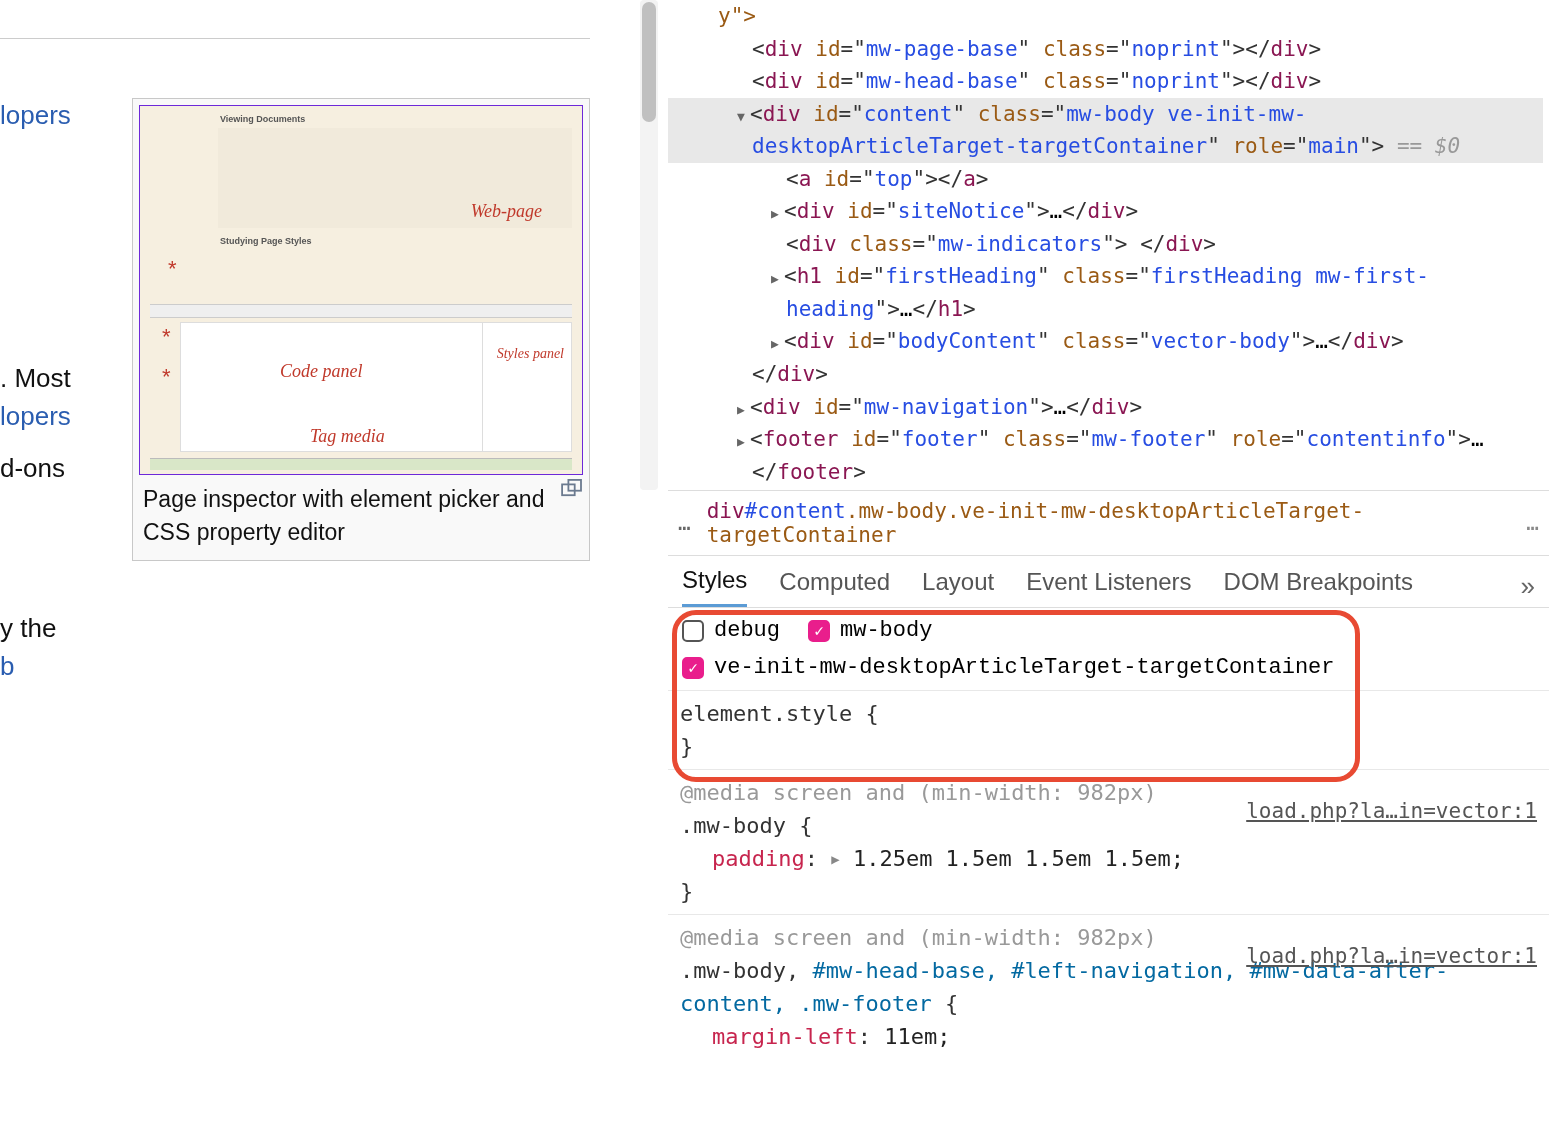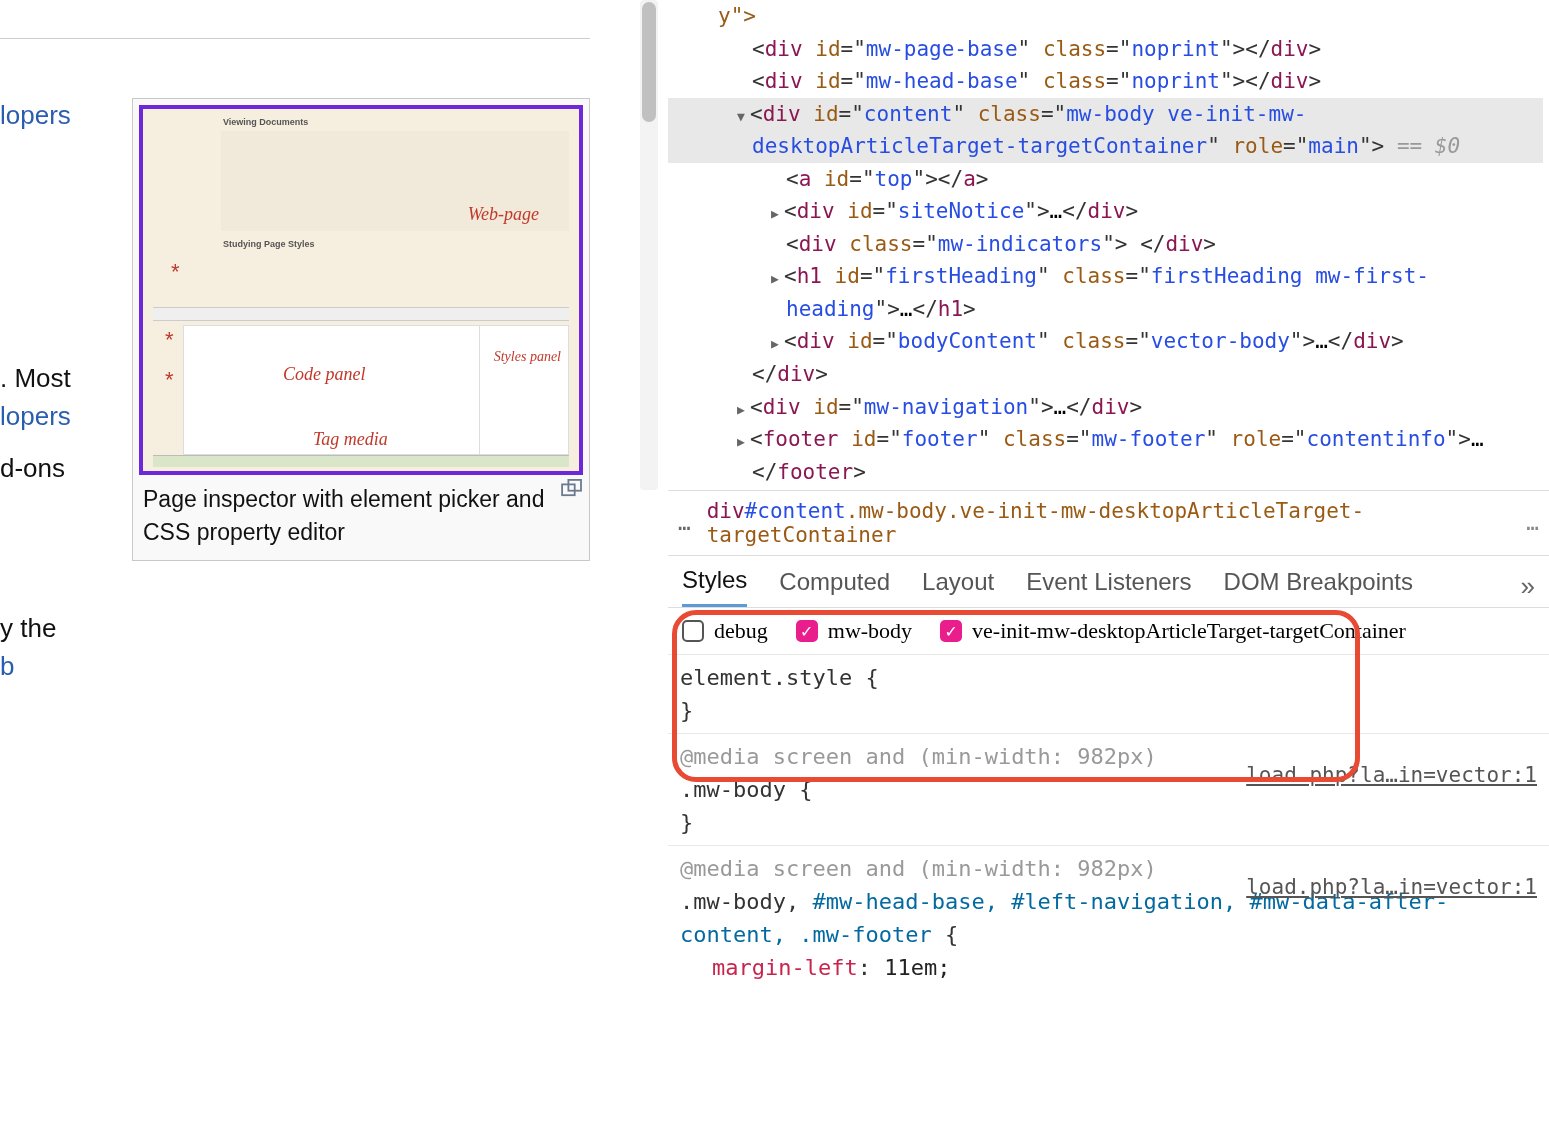--- a/index.html
+++ b/index.html
@@ -50,21 +50,21 @@
     right: 10px;
     top: 98px;
     width: 458px;
     border: 1px solid #c8c8c8;
     background: #f9f9f9;
     padding: 6px;
   }
   .figure-img {
     width: 100%;
     height: 370px;
-    border: 4px solid #6d28d9;
+    border: 1px solid #6d28d9;
     background: #f6efe0;
     position: relative;
     overflow: hidden;
   }
   .thumb-red { color:#c0392b; font-style:italic; font-family: Georgia, serif; font-size:18px; }
   .thumb-asterisk { color:#c0392b; font-size:22px; position:absolute; }
   .thumb-tiny { font-size:7px; color:#555; line-height:1.2; }
   .caption {
     font-size: 23px;
     line-height: 1.45;
@@ -213,21 +213,21 @@
     border: none;
     outline: none;
     font-size: 22px;
     padding: 8px 10px;
     color: #999;
     font-family: "SF Mono", Menlo, Consolas, monospace;
     background: transparent;
   }
   .check-row {
     padding: 4px 14px 10px 14px;
-    font-family: Liberation Serif, serif;
+    font-family: Liberation Mono, monospace;
     font-size: 22px;
     display: flex;
     flex-wrap: wrap;
     gap: 12px 28px;
   }
   .cb {
     display: inline-flex;
     align-items: center;
     gap: 10px;
   }
@@ -380,20 +380,21 @@
 
     <div id="rules">
         <div class="rule-block">
           <div class="rule-sel">element.style {</div>
           <div class="tk-punc">}</div>
         </div>
         <div class="rule-block">
           <span class="rule-src" style="top:26px">load.php?la…in=vector:1</span>
           <div class="rule-media">@media screen and (min-width: 982px)</div>
           <div class="rule-sel">.mw-body {</div>
+          <div><span class="rule-prop">padding</span><span class="tk-punc">:</span> <span class="mini-tri">▶</span> <span class="rule-val">1.25em 1.5em 1.5em 1.5em;</span></div>
           <div class="tk-punc">}</div>
         </div>
         <div class="rule-block">
           <span class="rule-src" style="top:26px">load.php?la…in=vector:1</span>
           <div class="rule-media">@media screen and (min-width: 982px)</div>
           <div class="rule-sel">.mw-body, <span class="dim">#mw-head-base, #left-navigation, #mw-data-after-content, .mw-footer</span> {</div>
           <div><span class="rule-prop">margin-left</span><span class="tk-punc">:</span> <span class="rule-val">11em;</span></div>
         </div>
       </div>
   </div>

